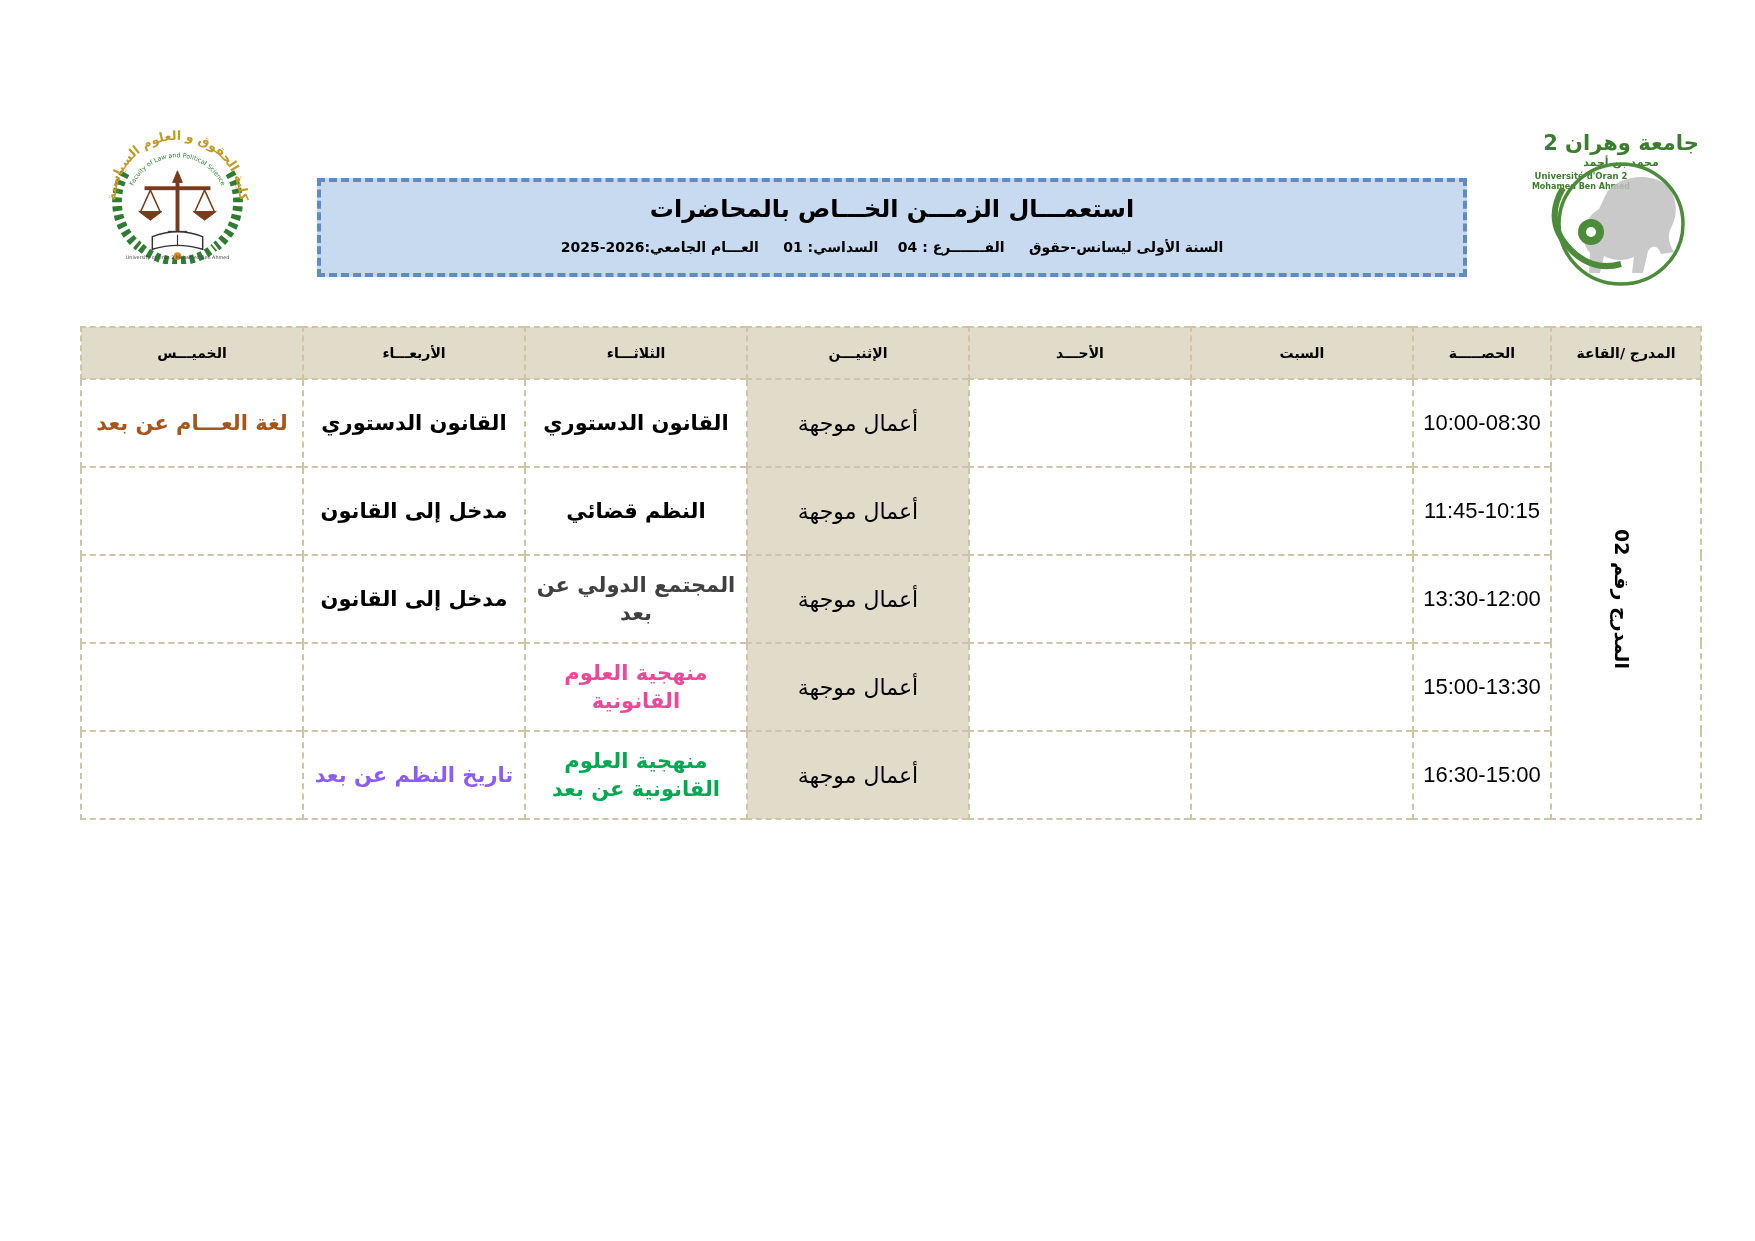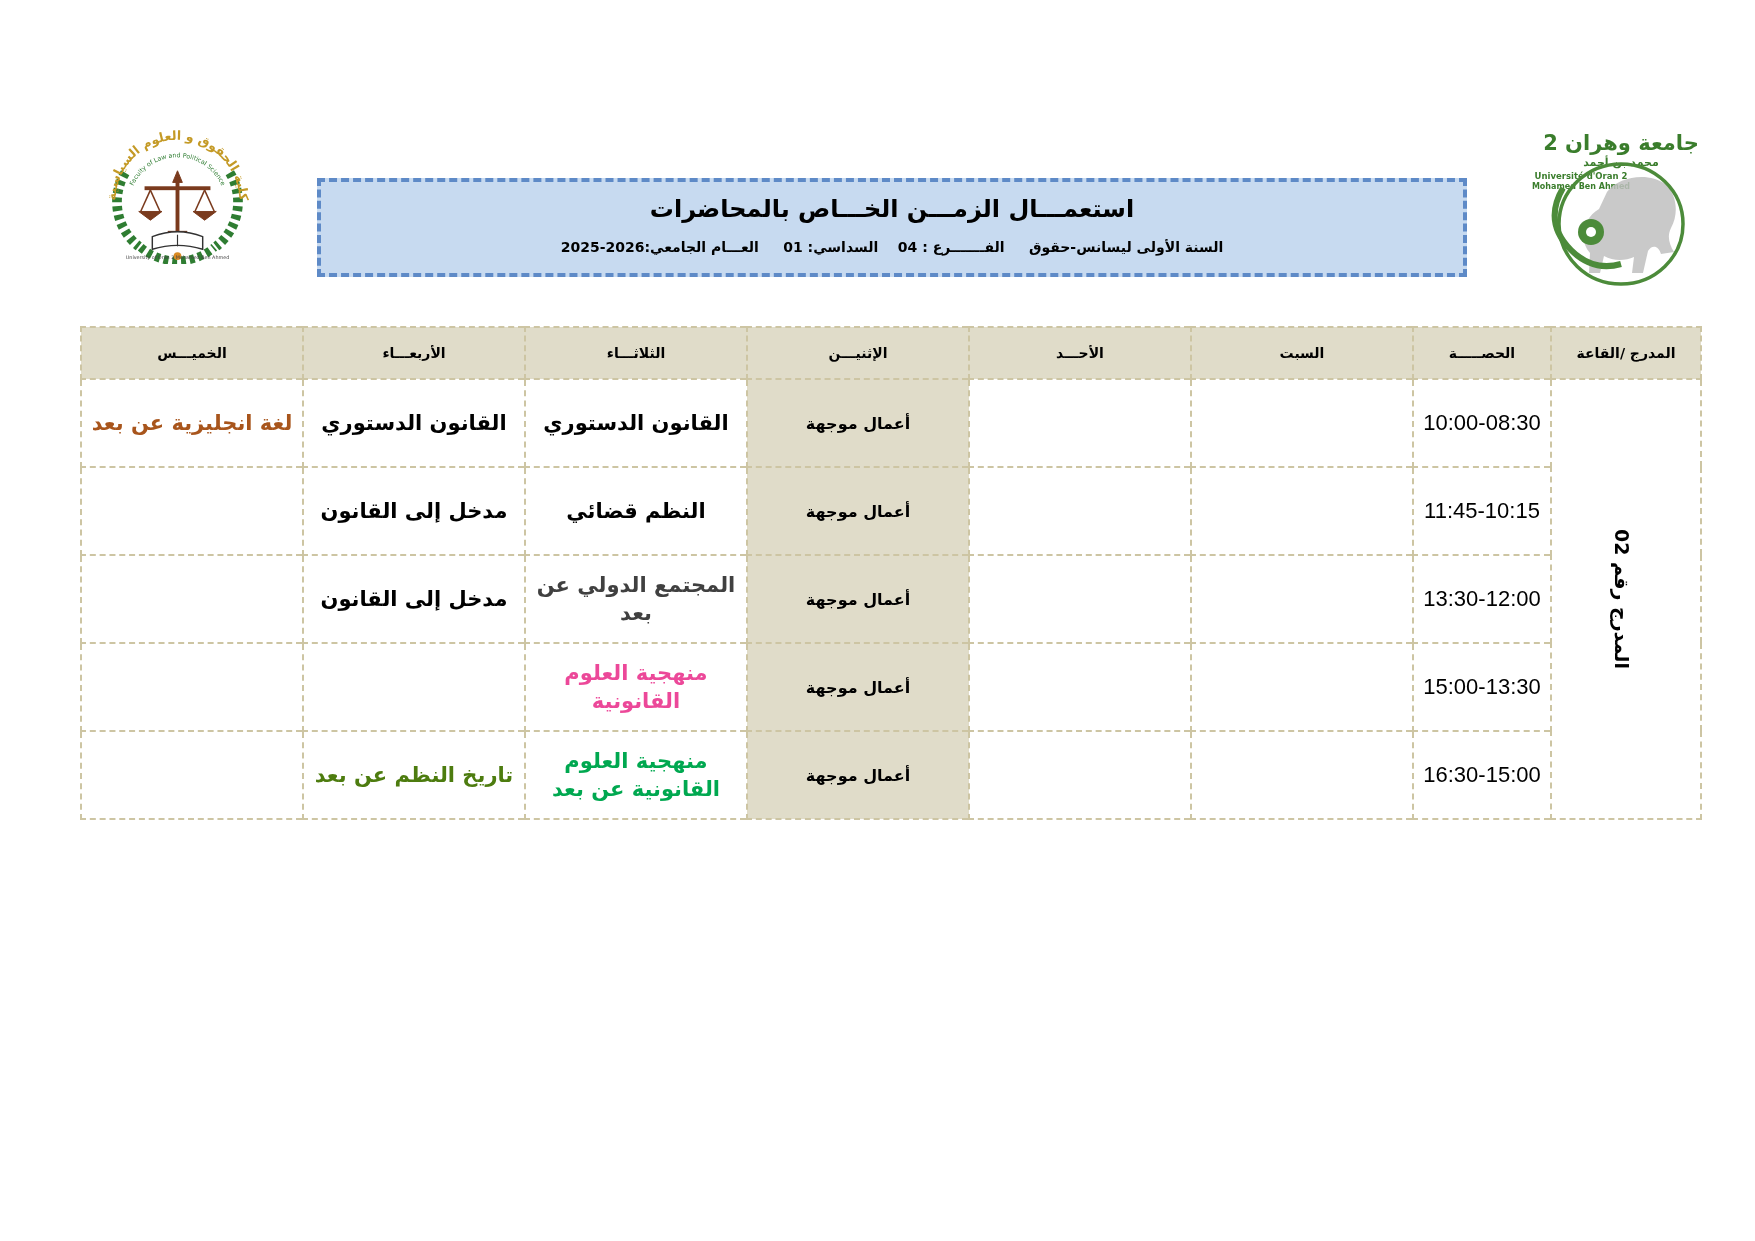--- a/index.html
+++ b/index.html
@@ -15,21 +15,21 @@
   .title-line{font-size:24px;font-weight:bold;letter-spacing:.5px;}
   .subtitle-line{font-size:14px;font-weight:bold;margin-top:16px;white-space:pre-wrap;}
 
   
   table.timetable{margin:34px 0 0 80px;width:1620px;border-collapse:collapse;table-layout:fixed;
                   direction:rtl;}
   .timetable th,.timetable td{border:2px dashed #cdc5a3;}
   .timetable th{background:#e0dcc9;height:46px;font-size:14px;font-weight:bold;padding:2px 8px;}
   .timetable td{height:82px;text-align:center;vertical-align:middle;font-size:21px;padding:2px 8px;
                 background:#fff;}
-  td.tutorial{background:#e0dcc9;font-weight:bold;font-size:16px;}
+  td.tutorial{background:#e0dcc9;font-weight:normal;font-size:22px;}
   td.course{font-weight:bold;line-height:1.35;}
   td.time{font-family:"Liberation Sans",sans-serif;direction:ltr;font-size:22px;}
   td.room-cell{background:#fff;}
   .vlabel{display:inline-block;transform:rotate(90deg);white-space:nowrap;font-weight:bold;
           font-size:19px;letter-spacing:.5px;}
 
   
   svg text{font-family:"DejaVu Sans",sans-serif;}
 </style>
 </head>
@@ -127,21 +127,21 @@
       <tr>
         <td class="room-cell" rowspan="5">
           <span class="vlabel">المدرج رقم 02</span>
         </td>
         <td class="time">10:00-08:30</td>
         <td></td>
         <td></td>
         <td class="tutorial">أعمال موجهة</td>
         <td class="course" style="color: rgb(0, 0, 0);">القانون الدستوري</td>
         <td class="course" style="color: rgb(0, 0, 0);">القانون الدستوري</td>
-        <td class="course" style="color: rgb(168, 85, 28);">لغة انجليزية عن بعد</td>
+        <td class="course" style="color: rgb(168, 85, 28);">لغة العـــام عن بعد</td>
       </tr>
       <tr>
         <td class="time">11:45-10:15</td>
         <td></td>
         <td></td>
         <td class="tutorial">أعمال موجهة</td>
         <td class="course" style="color: rgb(0, 0, 0);">النظم قضائي</td>
         <td class="course" style="color: rgb(0, 0, 0);">مدخل إلى القانون</td>
         <td class="course" style="color: rgb(0, 0, 0);"></td>
       </tr>
@@ -162,19 +162,19 @@
         <td class="course" style="color: #ec4899;">منهجية العلوم القانونية</td>
         <td class="course" style="color: rgb(0, 0, 0);"></td>
         <td class="course" style="color: rgb(0, 0, 0);"></td>
       </tr>
       <tr>
         <td class="time">16:30-15:00</td>
         <td></td>
         <td></td>
         <td class="tutorial">أعمال موجهة</td>
         <td class="course" style="color: rgb(0, 168, 80);">منهجية العلوم القانونية  عن بعد</td>
-        <td class="course" style="color: #4d7c0f;">تاريخ النظم عن بعد</td>
+        <td class="course" style="color: #8b5cf6;">تاريخ النظم عن بعد</td>
         <td class="course" style="color: rgb(0, 0, 0);"></td>
       </tr>
     </tbody>
   </table>
 
 </div>
 
 </body></html>

